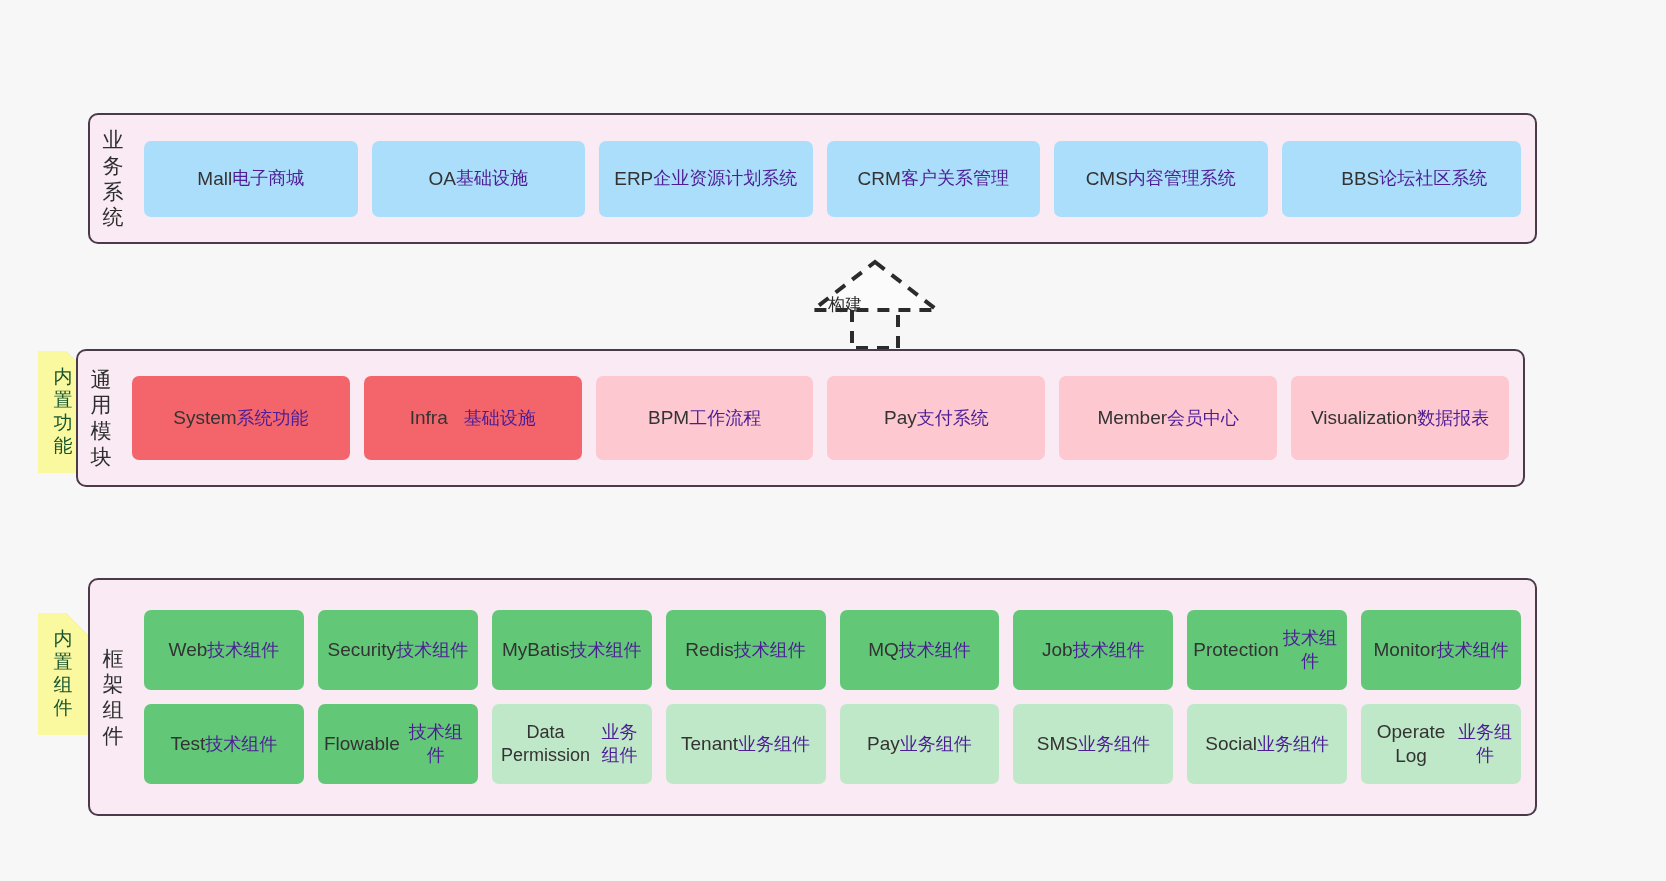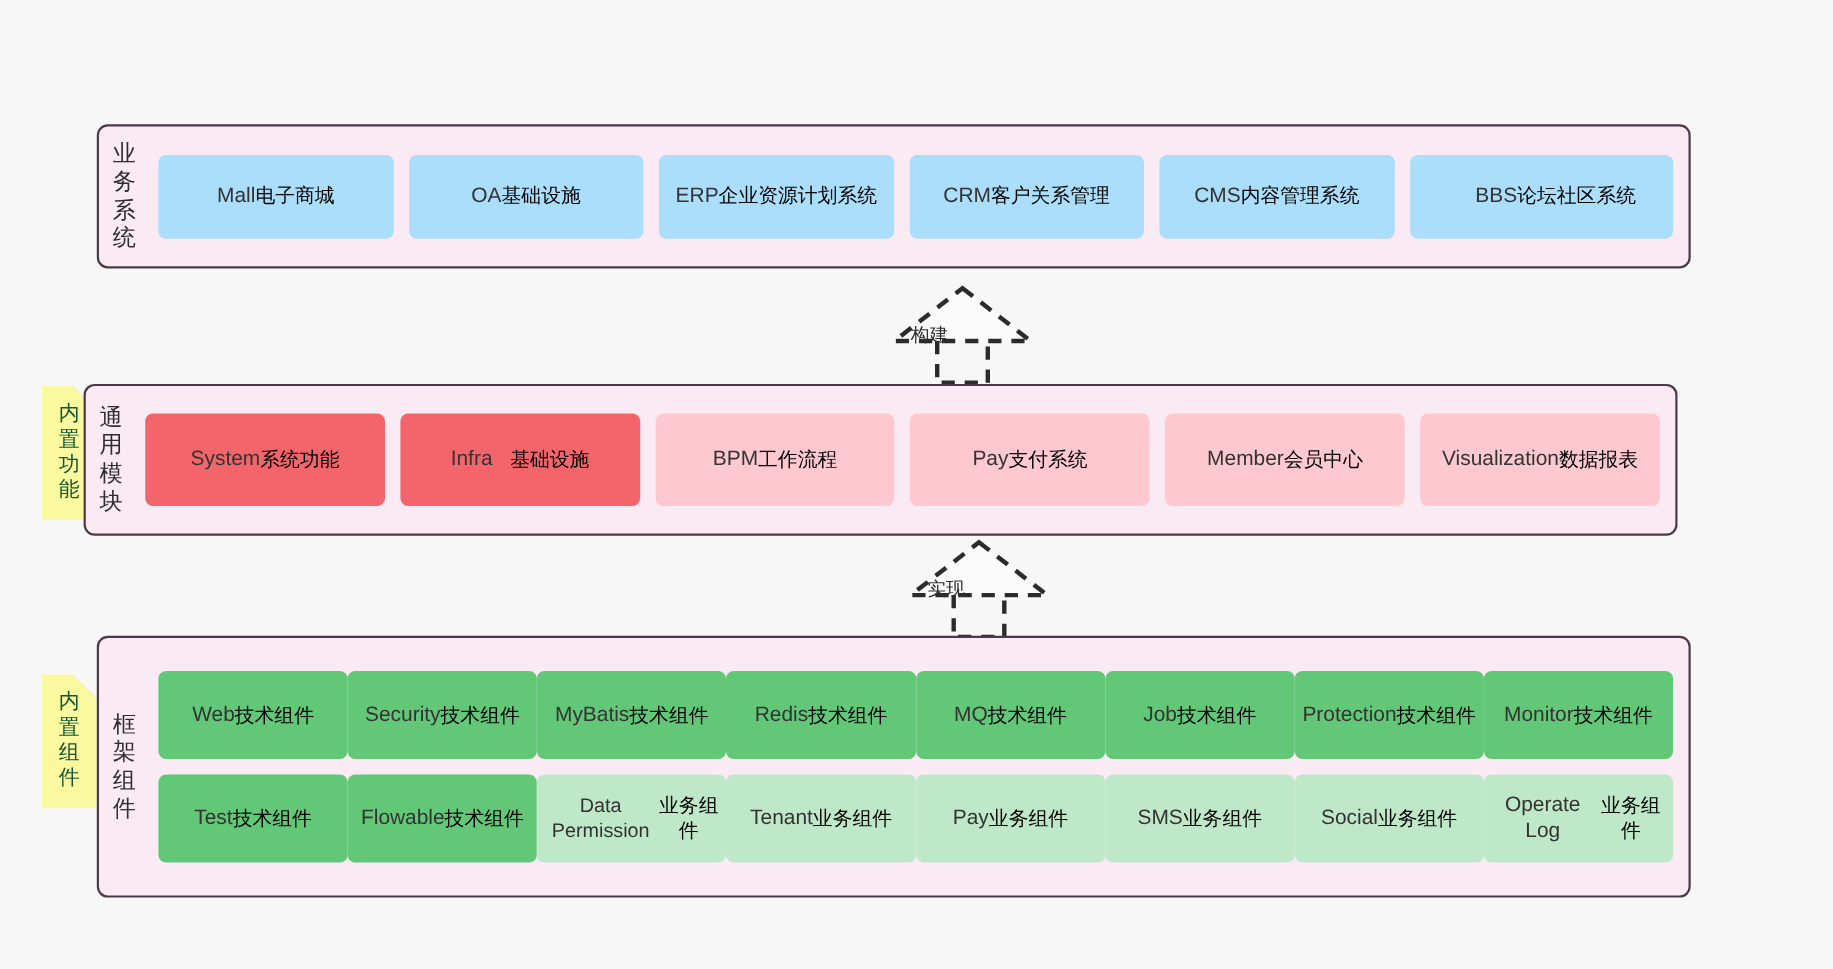--- a/index.html
+++ b/index.html
@@ -41,37 +41,37 @@
     flex:1 1 auto;
     display:flex;
     box-sizing:border-box;
   }
   .row-single{align-items:center;justify-content:space-between;gap:14px;padding:0 14px 0 8px;}
   .grid-body{
     flex-direction:column;
     gap:14px;
     padding:14px 14px 14px 8px;
   }
-  .grid-row{display:flex;flex:1 1 0;}
+  .grid-row{display:flex;gap:14px;flex:1 1 0;}
 
   
   .box{
     border-radius:7px;
     display:flex;
     flex-direction:row;
     align-items:center;
     justify-content:center;
     text-align:center;
     box-sizing:border-box;
     flex:1 1 0;
     padding:4px 6px;
     line-height:1.26;
   }
   .box .en{font-size:19px;color:#333;}
-  .box .cn{font-size:18px;color:#000000;}
+  .box .cn{font-size:18px;color:#4c1d95;}
   .box.three .en{font-size:18px;}
 
   .blue{background:#ABDEFA;height:76px;}
   .red{background:#F4656B;height:84px;}
   .pink{background:#FDC8D0;height:84px;}
   .green{background:#62C878;height:80px;}
   .lgreen{background:#BFE8C8;height:80px;}
 
   
   .note{
@@ -186,27 +186,20 @@
         <span class="cn">会员中心</span>
       </div>
       <div class="box pink" style="background: rgb(253, 200, 208);">
         <span class="en">Visualization</span>
         <span class="cn">数据报表</span>
       </div>
 
     </div>
   </div>
 
-  <div class="arrow" style="left:815px;top:489px;width:150px;height:92px;">
-    <svg width="150" height="92" viewBox="0 0 150 92">
-      <polygon points="75,4 137,52 13,52" fill="#fbfbfb" stroke="#2b2b2b" stroke-width="4" stroke-dasharray="12,9" stroke-linejoin="miter"></polygon>
-      <path d="M52,52 L52,90 L98,90 L98,52" fill="none" stroke="#2b2b2b" stroke-width="4" stroke-dasharray="12,9"></path>
-    </svg>
-    <span class="arrow-label" style="left:28px;top:35px;">实现</span>
-  </div>
 
   <div class="note" style="left: 38px; top: 613px; width: 50px; height: 122px; background: rgb(250, 249, 160);">
     <span class="fold"></span>
     <span class="note-text">内置组件</span>
   </div>
 
   <div class="layer" style="left:88px;top:578px;width:1449px;height:238px;">
     <div class="layer-title">框架组件</div>
     <div class="layer-body grid-body">
 

